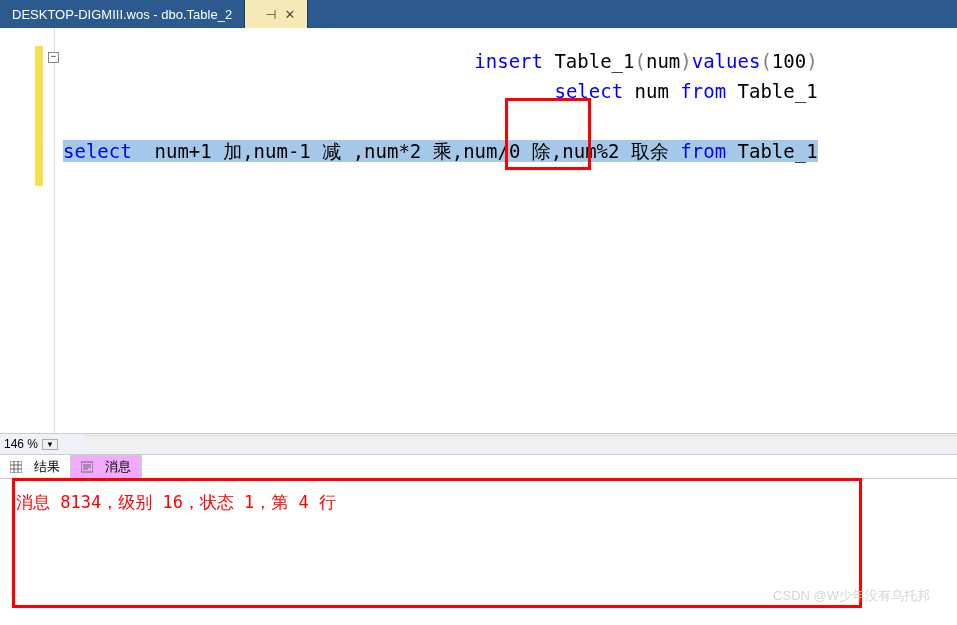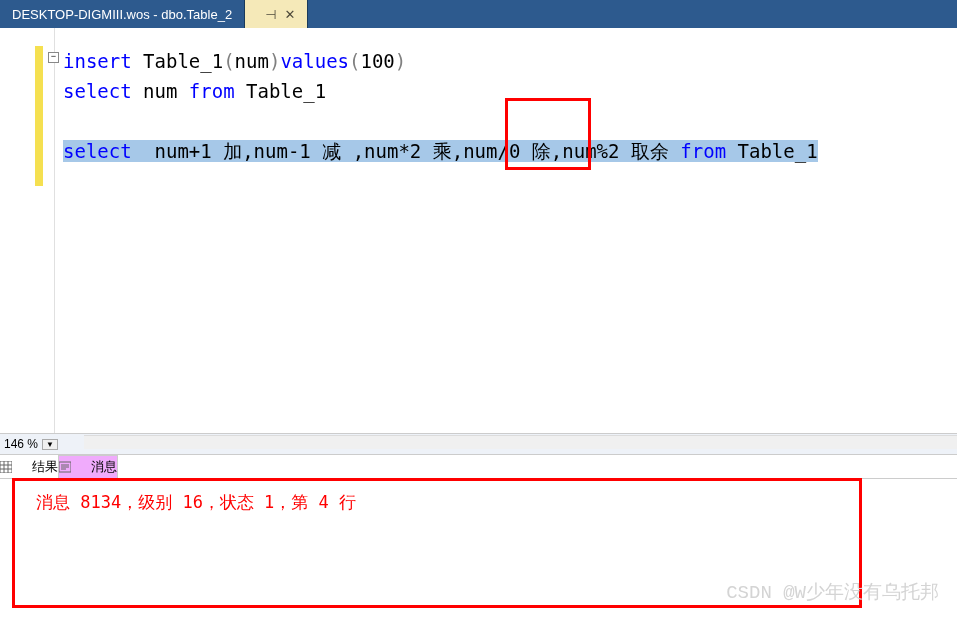--- a/index.html
+++ b/index.html
@@ -66,20 +66,21 @@
       width: 8px;
       height: 140px;
       background: #f5e050;
     }
     .code {
       padding: 18px 0 0 8px;
       font-size: 19px;
       line-height: 30px;
       white-space: pre;
       font-family: Consolas, 'NSimSun', monospace;
+      text-align: right;
     }
     .kw { color: #0000ff; }
     .gray { color: #808080; }
     .txt { color: #000; }
     .code-line.highlighted {
       background: #a6c8e8;
       display: inline;
     }
     .red-box {
       position: absolute;
@@ -108,49 +109,49 @@
     .result-tabs {
       display: flex;
       height: 24px;
       border-bottom: 1px solid #ccc;
       font-family: 'Microsoft YaHei', sans-serif;
       font-size: 13px;
     }
     .result-tab {
       display: flex;
       align-items: center;
-      padding: 2px 0;
+      padding: 2px 10px;
       cursor: pointer;
-      gap: 20px;
+      gap: 12px;
     }
     .result-tab.active {
       background: #f0abfc;
       border: 1px solid #ccc;
       border-bottom: none;
     }
     .rtab-icon {
       width: 12px;
       height: 12px;
       display: inline-block;
     }
     .messages {
-      padding: 10px 36px;
+      padding: 10px 16px;
       font-family: Consolas, 'NSimSun', 'Microsoft YaHei', monospace;
       font-size: 17px;
       line-height: 26px;
     }
     .err { color: #ff0000; }
     .red-box-2 { left: 12px; top: 478px; width: 850px; height: 130px; }
     .watermark {
       position: absolute;
-      right: 18px;
+      right: 27px;
       bottom: 20px;
       color: #d4d4d4;
-      font-family: Liberation Mono, monospace;
-      font-size: 19px;
+      font-family: Liberation Sans, sans-serif;
+      font-size: 13px;
       pointer-events: none;
     }
     .scroll-track-top {
       position: absolute;
       left: 84px;
       top: 435px;
       right: 0;
       height: 14px;
       background: #f0f0f0;
       border-top: 1px solid #dcdcdc;

